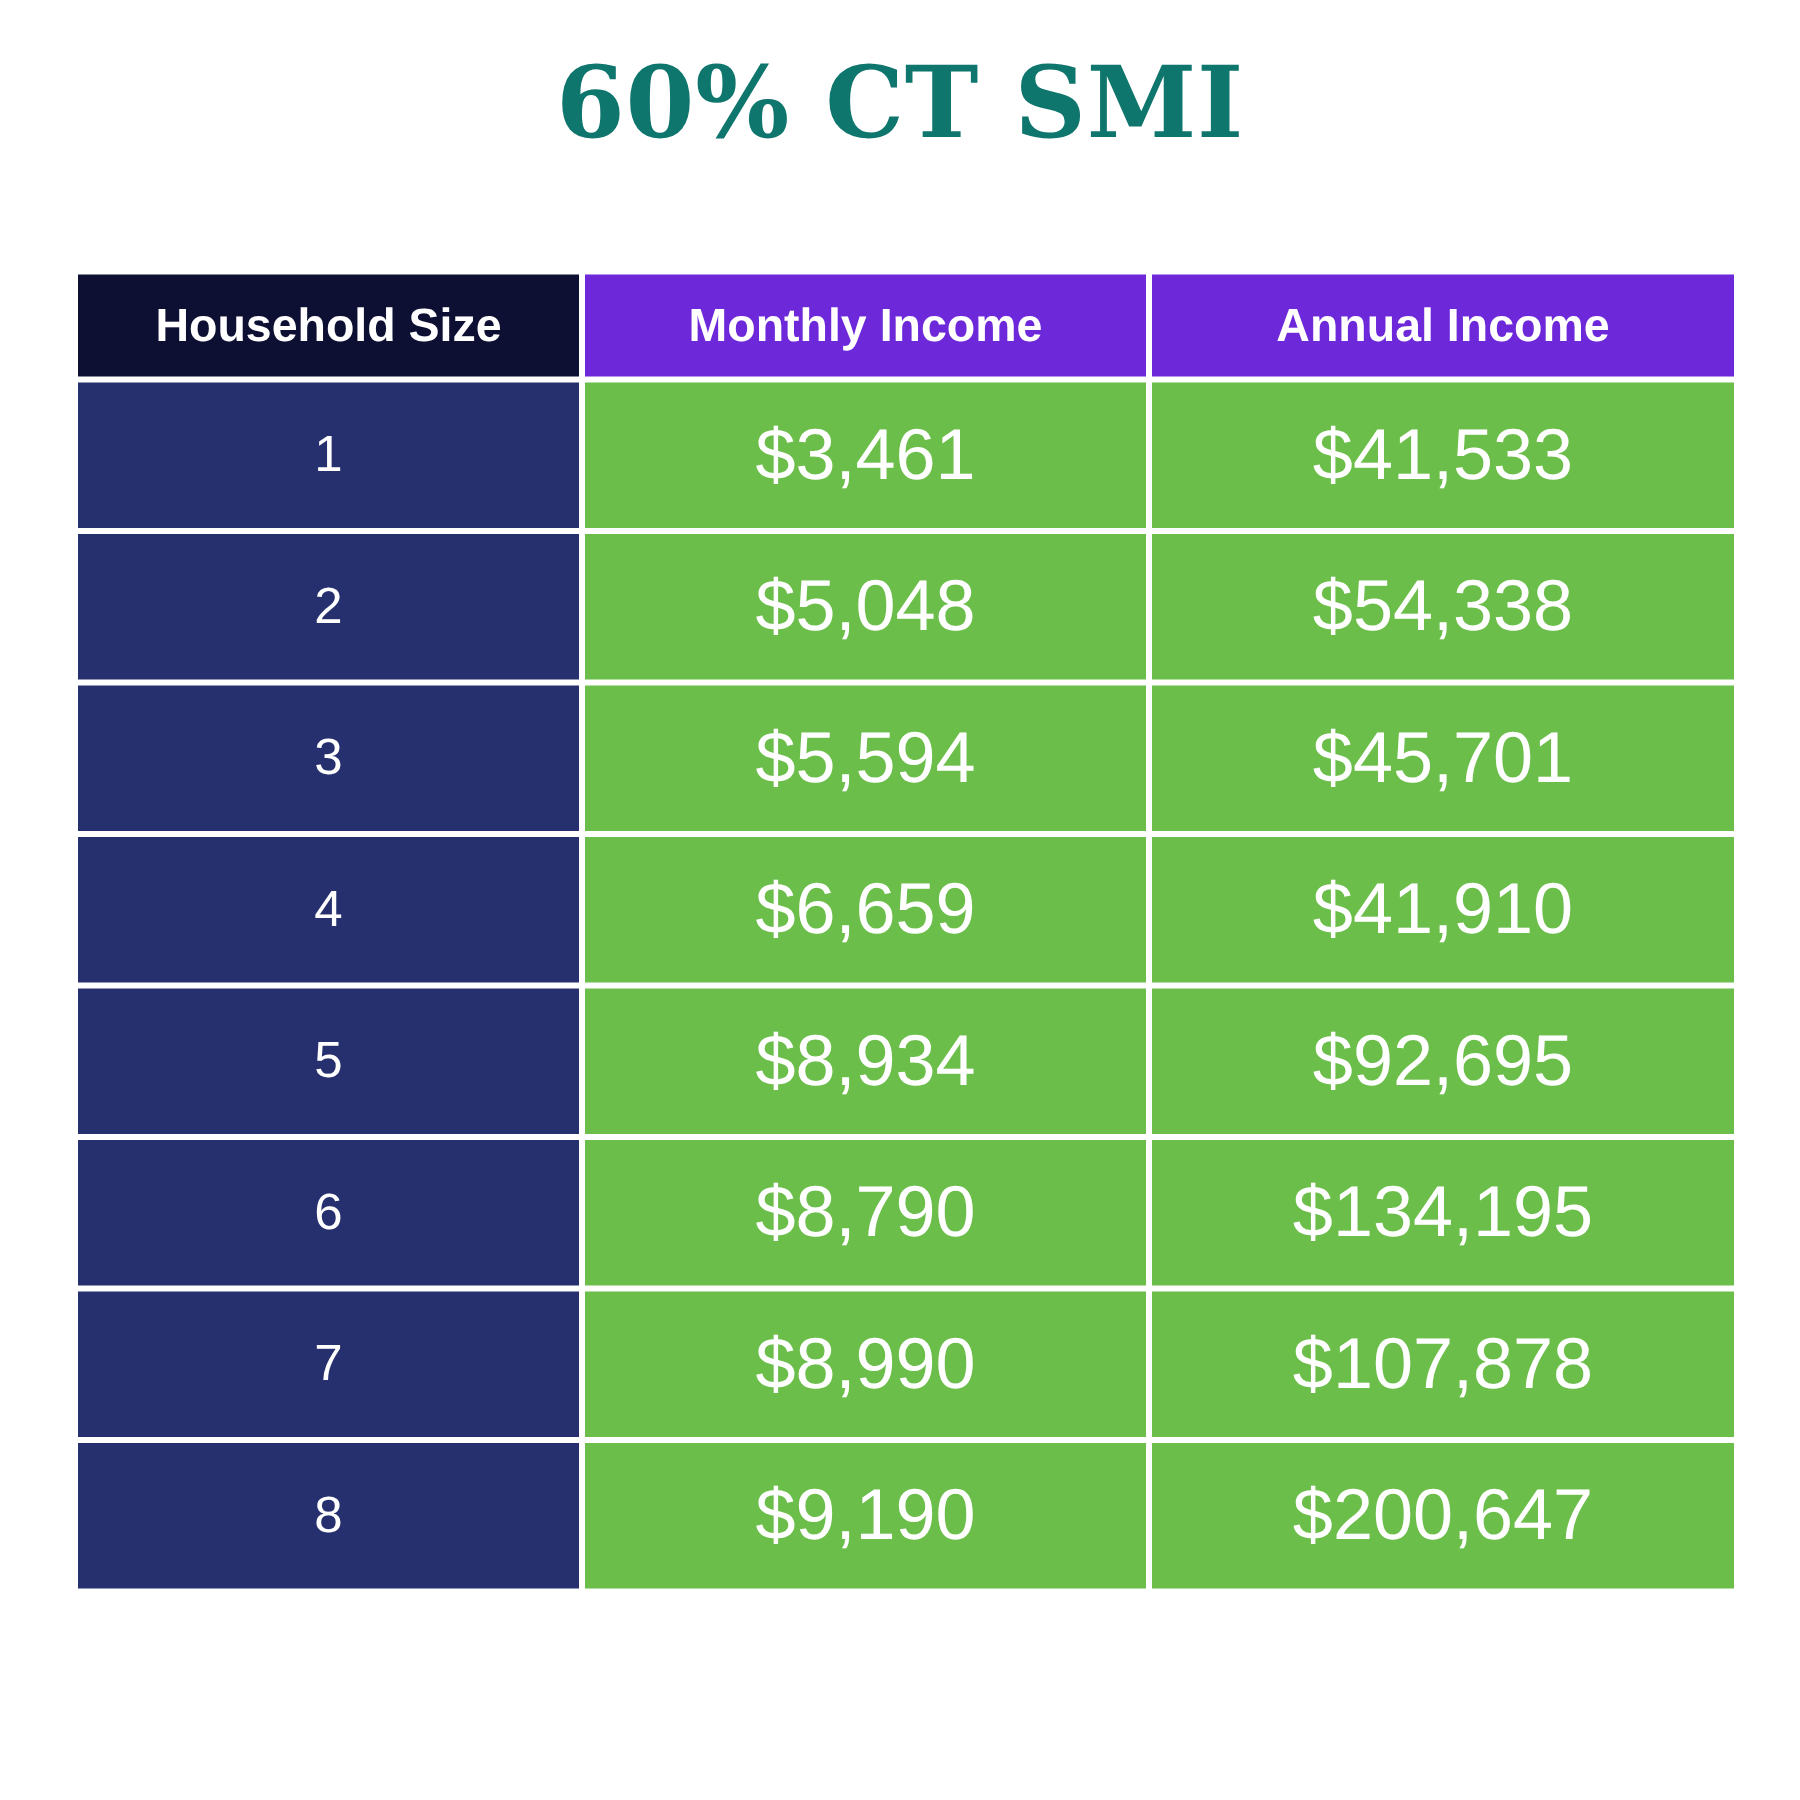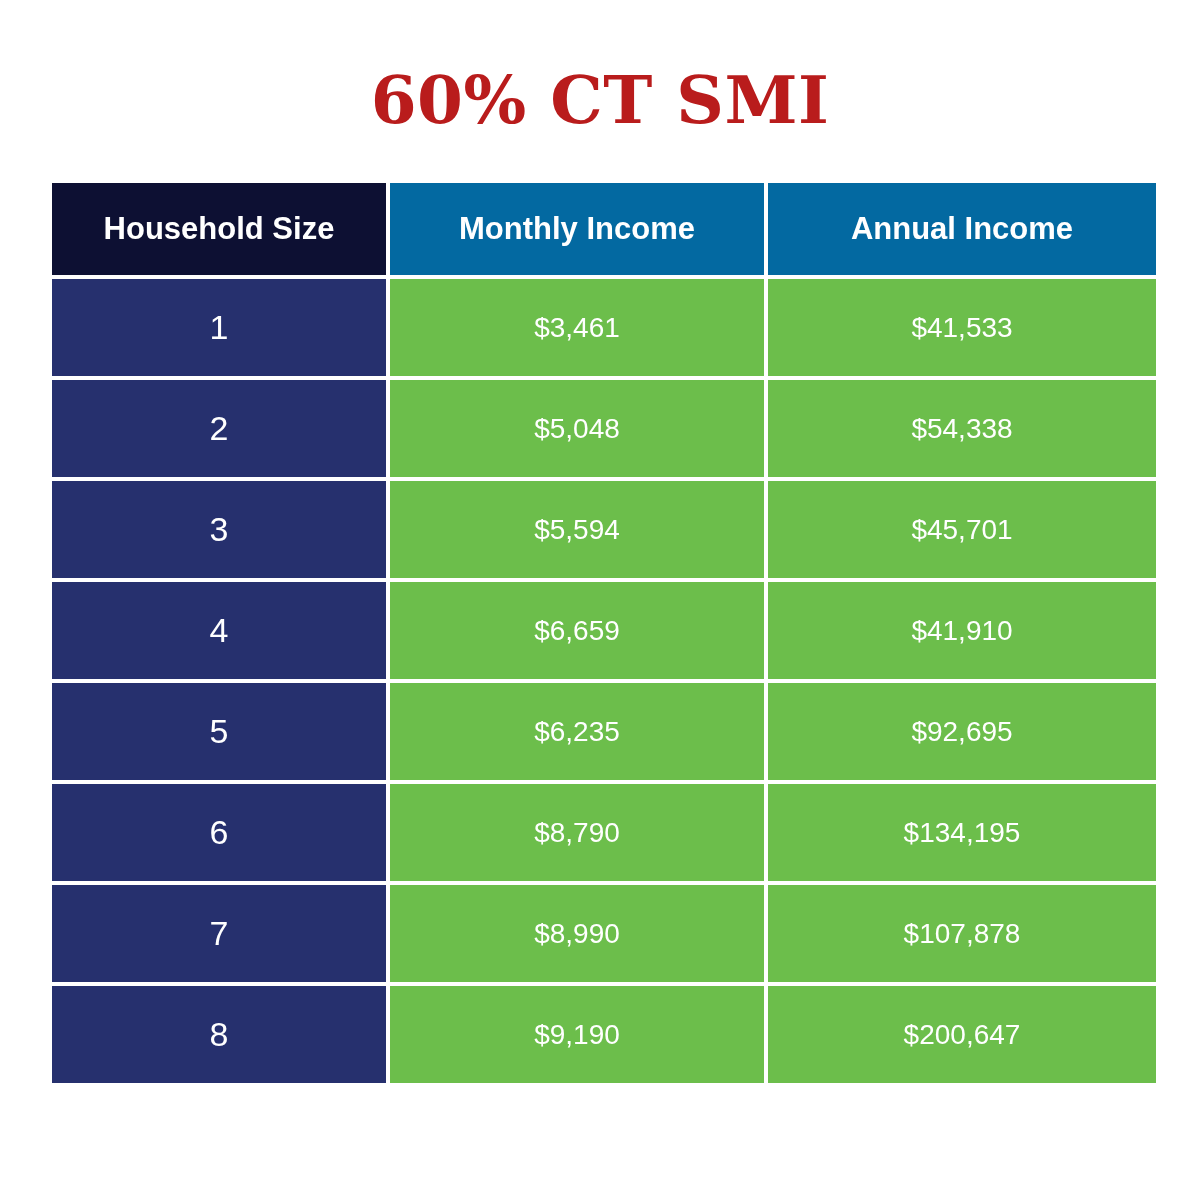--- a/index.html
+++ b/index.html
@@ -17,73 +17,73 @@
     width: 1200px;
     height: 1200px;
     position: relative;
     box-sizing: border-box;
   }
   .title {
     text-align: center;
     font-family: "DejaVu Serif", "Liberation Serif", serif;
     font-size: 66px;
     font-weight: 700;
-    color: #b91c1c;
+    color: #0f766e;
     letter-spacing: 0.5px;
     margin: 0;
-    padding-top: 66px;
+    padding-top: 34px;
     line-height: 1.05;
   }
   .table-wrap {
     position: absolute;
     left: 52px;
     top: 183px;
     width: 1096px;
   }
   table.smi-table {
     border-collapse: separate;
     border-spacing: 4px 4px;
     width: 1096px;
     table-layout: fixed;
     margin: -4px;
   }
   table.smi-table col.c-hh { width: 334px; }
   table.smi-table col.c-mo { width: 374px; }
   table.smi-table col.c-an { width: 388px; }
 
   thead th {
-    height: 92px;
+    height: 68px;
     font-size: 31px;
     font-weight: 700;
     color: #ffffff;
     text-align: center;
     vertical-align: middle;
     padding: 0;
   }
   th.hh-head {
     background: #0d1033;
   }
   th.mo-head, th.an-head {
-    background: #0369a1;
+    background: #6d28d9;
   }
   tbody td {
     height: 97px;
     text-align: center;
     vertical-align: middle;
     padding: 0;
     font-size: 34px;
     font-weight: 400;
     color: #ffffff;
   }
   td.hh-cell {
     background: #26306e;
   }
   td.money-cell {
     background: #6cbe4b;
-    font-size: 28px;
+    font-size: 48px;
   }
 </style>
 </head>
 <body>
 
 <div class="page">
 
   <h1 class="title">60% CT SMI</h1>
 
   <div class="table-wrap">
@@ -116,21 +116,21 @@
           <td class="money-cell">$5,594</td>
           <td class="money-cell">$45,701</td>
         </tr>
         <tr>
           <td class="hh-cell">4</td>
           <td class="money-cell">$6,659</td>
           <td class="money-cell">$41,910</td>
         </tr>
         <tr>
           <td class="hh-cell">5</td>
-          <td class="money-cell">$6,235</td>
+          <td class="money-cell">$8,934</td>
           <td class="money-cell">$92,695</td>
         </tr>
         <tr>
           <td class="hh-cell">6</td>
           <td class="money-cell">$8,790</td>
           <td class="money-cell">$134,195</td>
         </tr>
         <tr>
           <td class="hh-cell">7</td>
           <td class="money-cell">$8,990</td>

